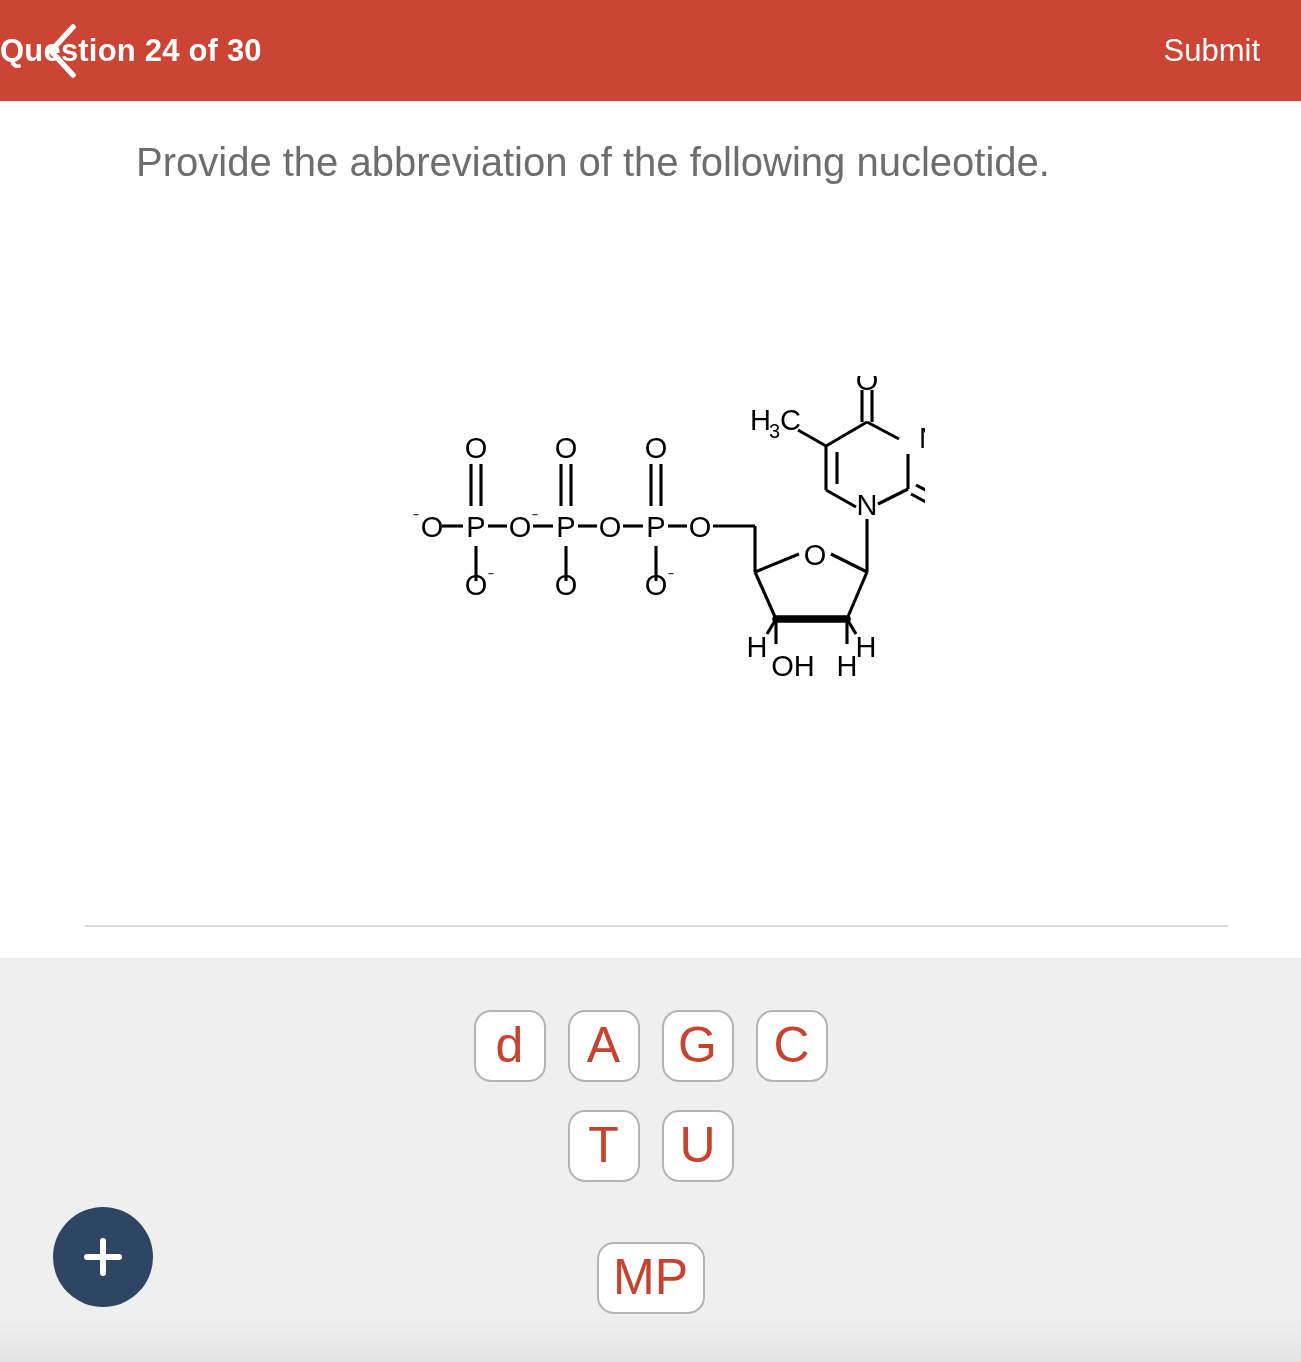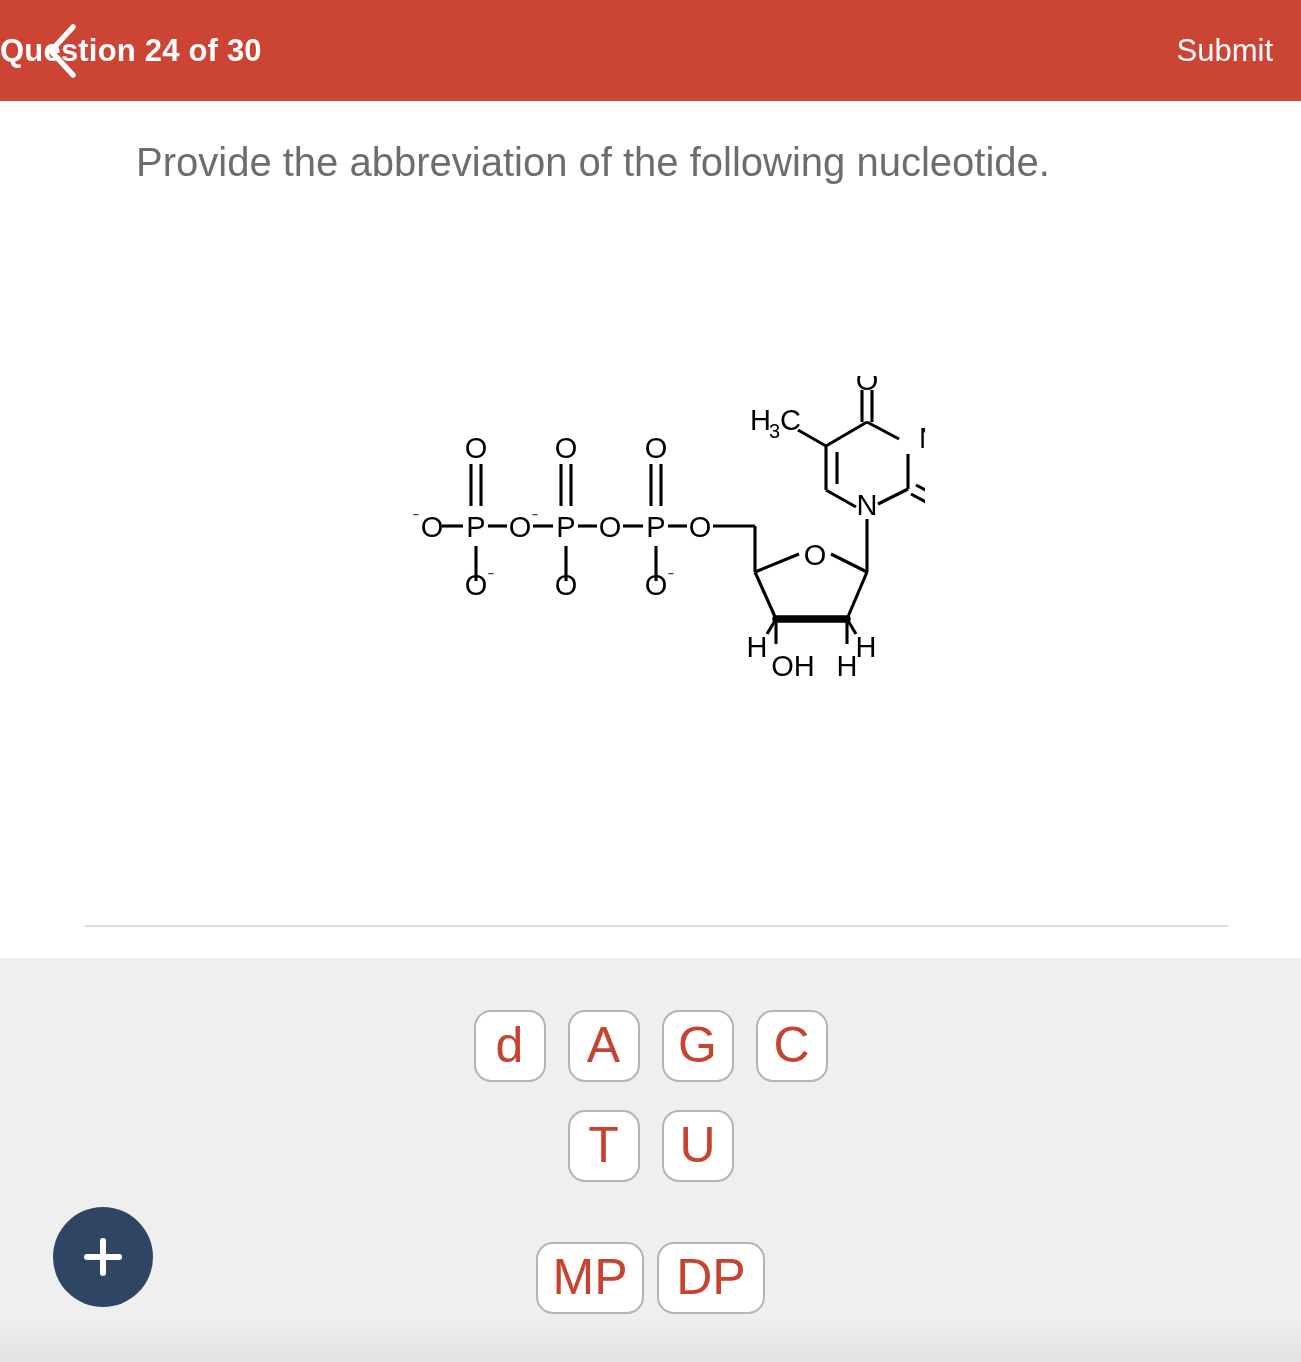--- a/index.html
+++ b/index.html
@@ -46,21 +46,21 @@
     text-align: left;
     color: #ffffff;
     font-size: 31px;
     font-weight: bold;
     letter-spacing: .2px;
     top: 50%;
     transform: translateY(-50%);
   }
   #submit-button {
     position: absolute;
-    right: 18px;
+    right: 31px;
     top: 50%;
     transform: translateY(-50%);
     color: #ffffff;
     font-size: 31px;
     font-weight: normal;
     cursor: pointer;
     padding: 8px 10px;
   }
 
   
@@ -311,21 +311,20 @@
     <div class="key key-single">C</div>
   </div>
 
   <div class="key-row" id="key-row-2">
     <div class="key key-single">T</div>
     <div class="key key-single">U</div>
   </div>
 
   <div class="key-row" id="key-row-3">
     <div class="key key-double">MP</div>
-    <div class="key key-double">DP</div>
   </div>
 </div>
 
 <div id="add-button">
   <span>
     <svg width="52" height="52" viewBox="0 0 52 52" aria-hidden="true">
       <line x1="26" y1="10" x2="26" y2="42" stroke="#ffffff" stroke-width="6" stroke-linecap="round"></line>
       <line x1="10" y1="26" x2="42" y2="26" stroke="#ffffff" stroke-width="6" stroke-linecap="round"></line>
     </svg>
   </span>

